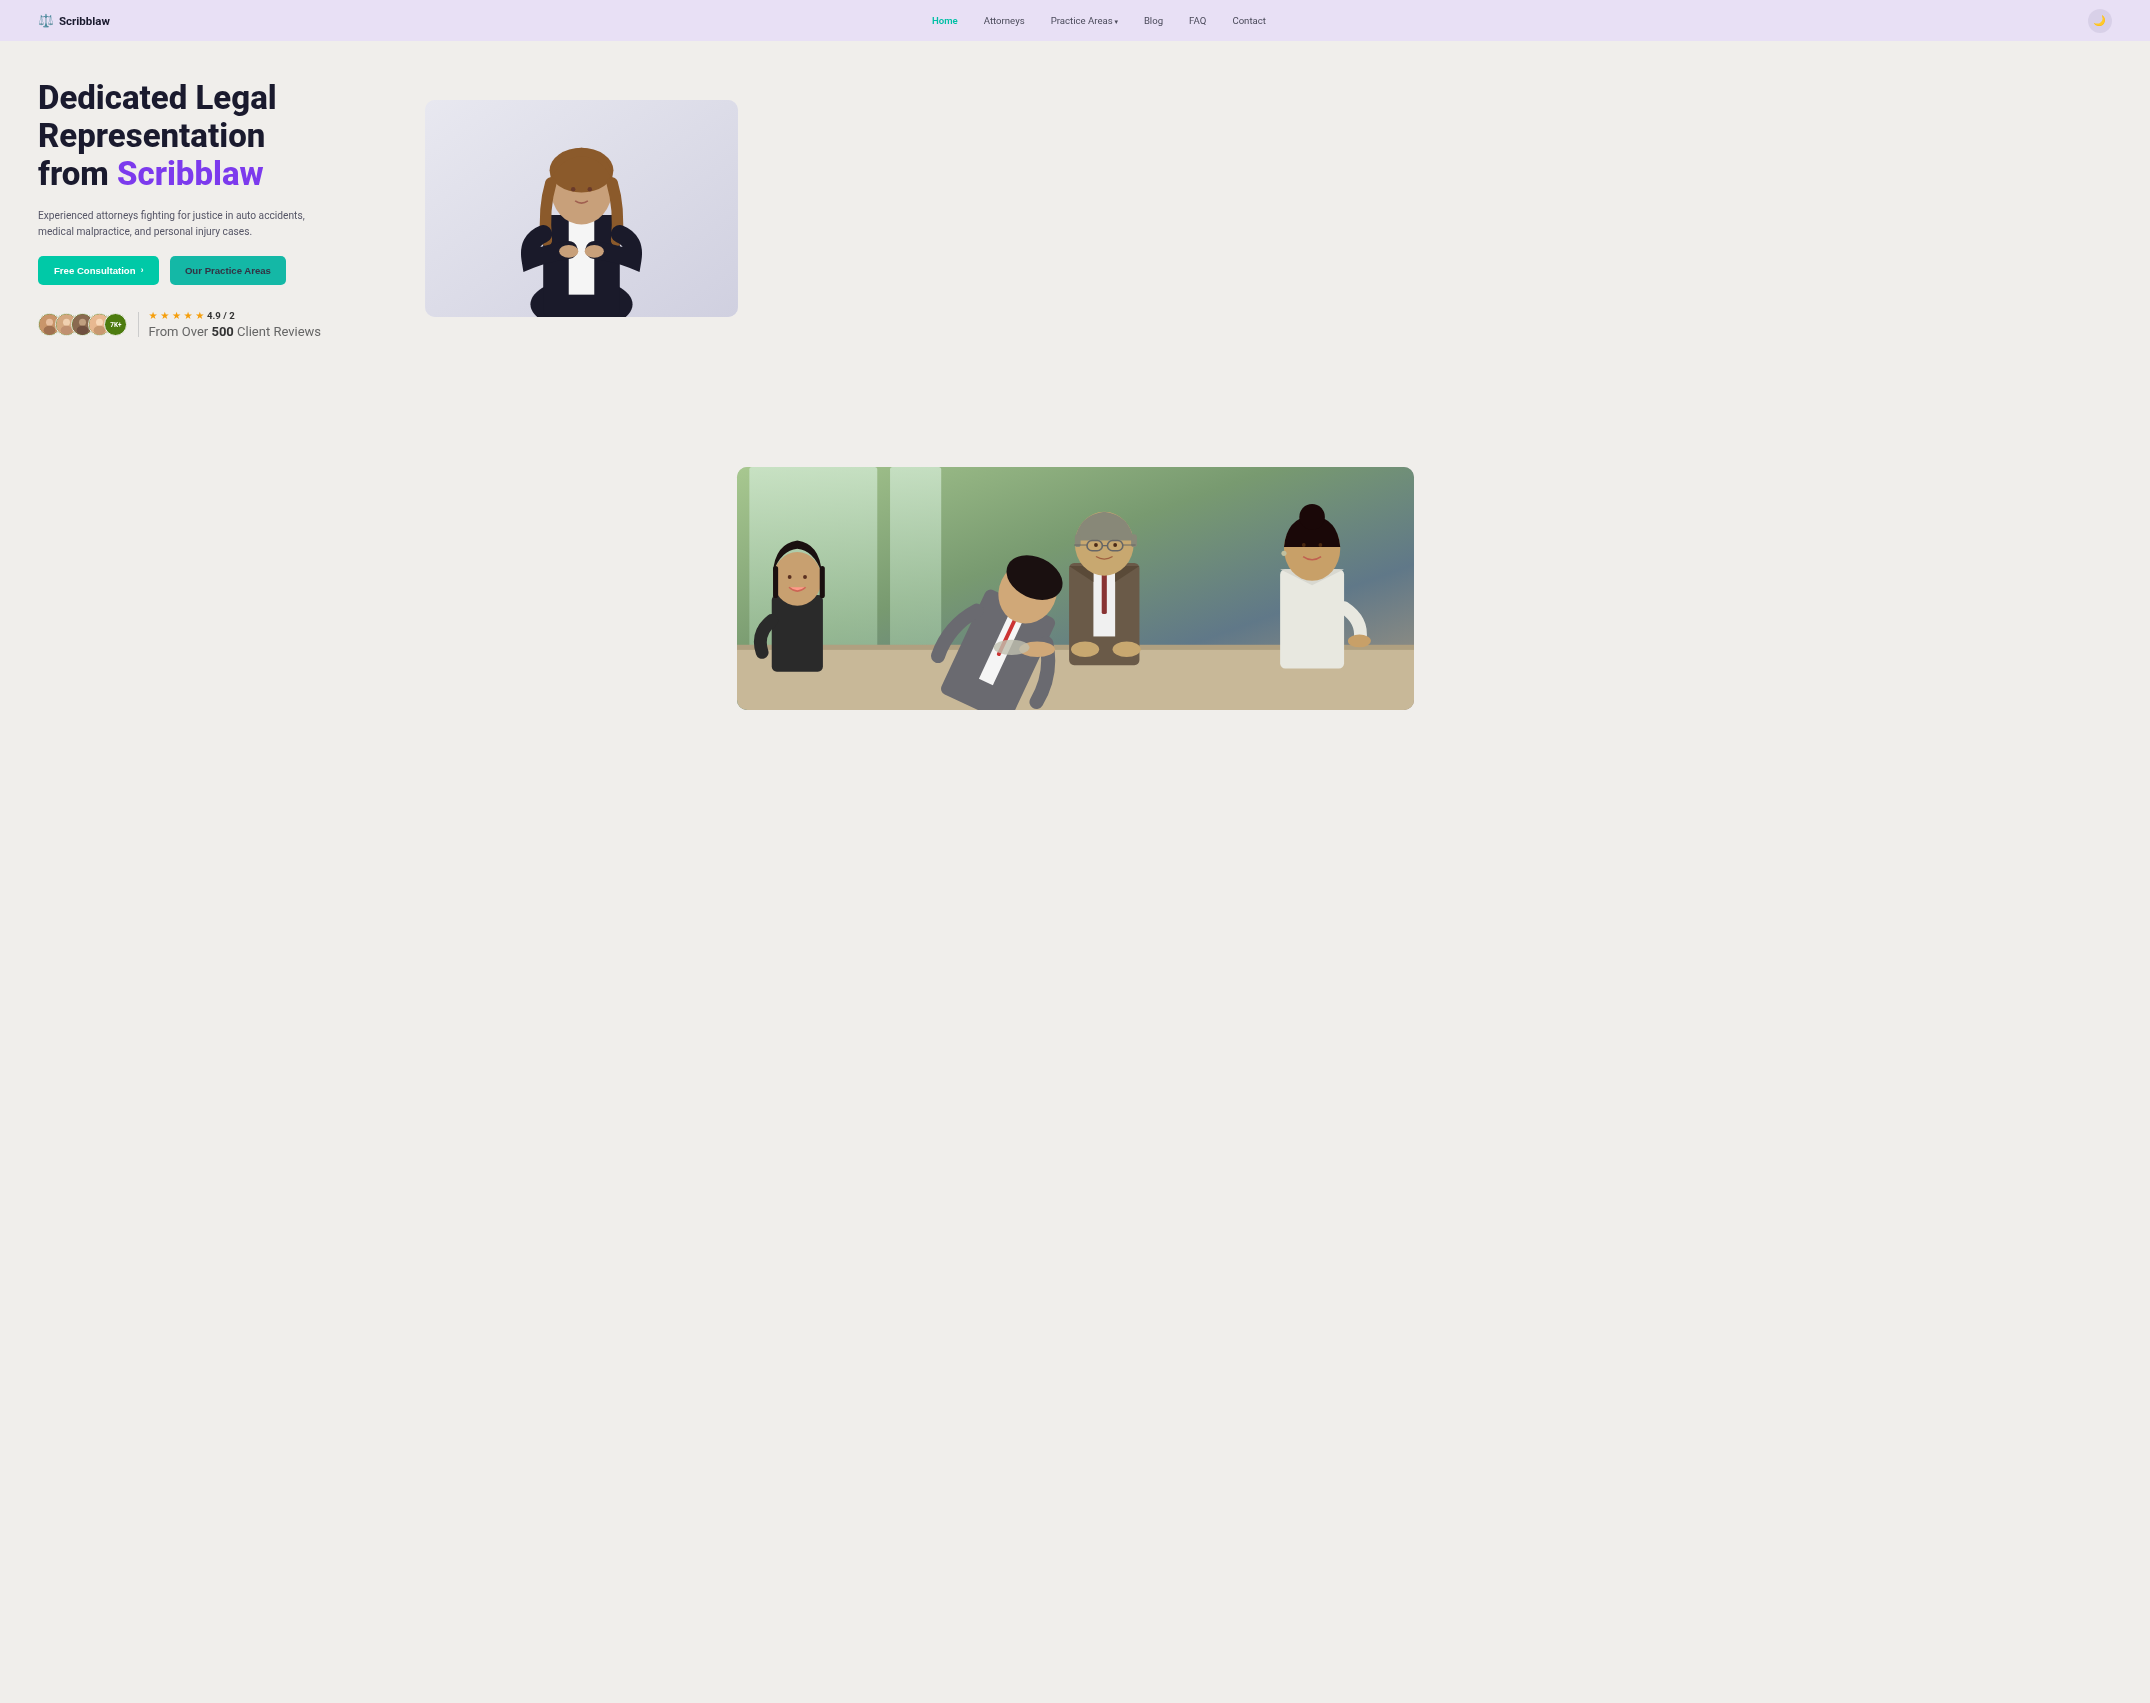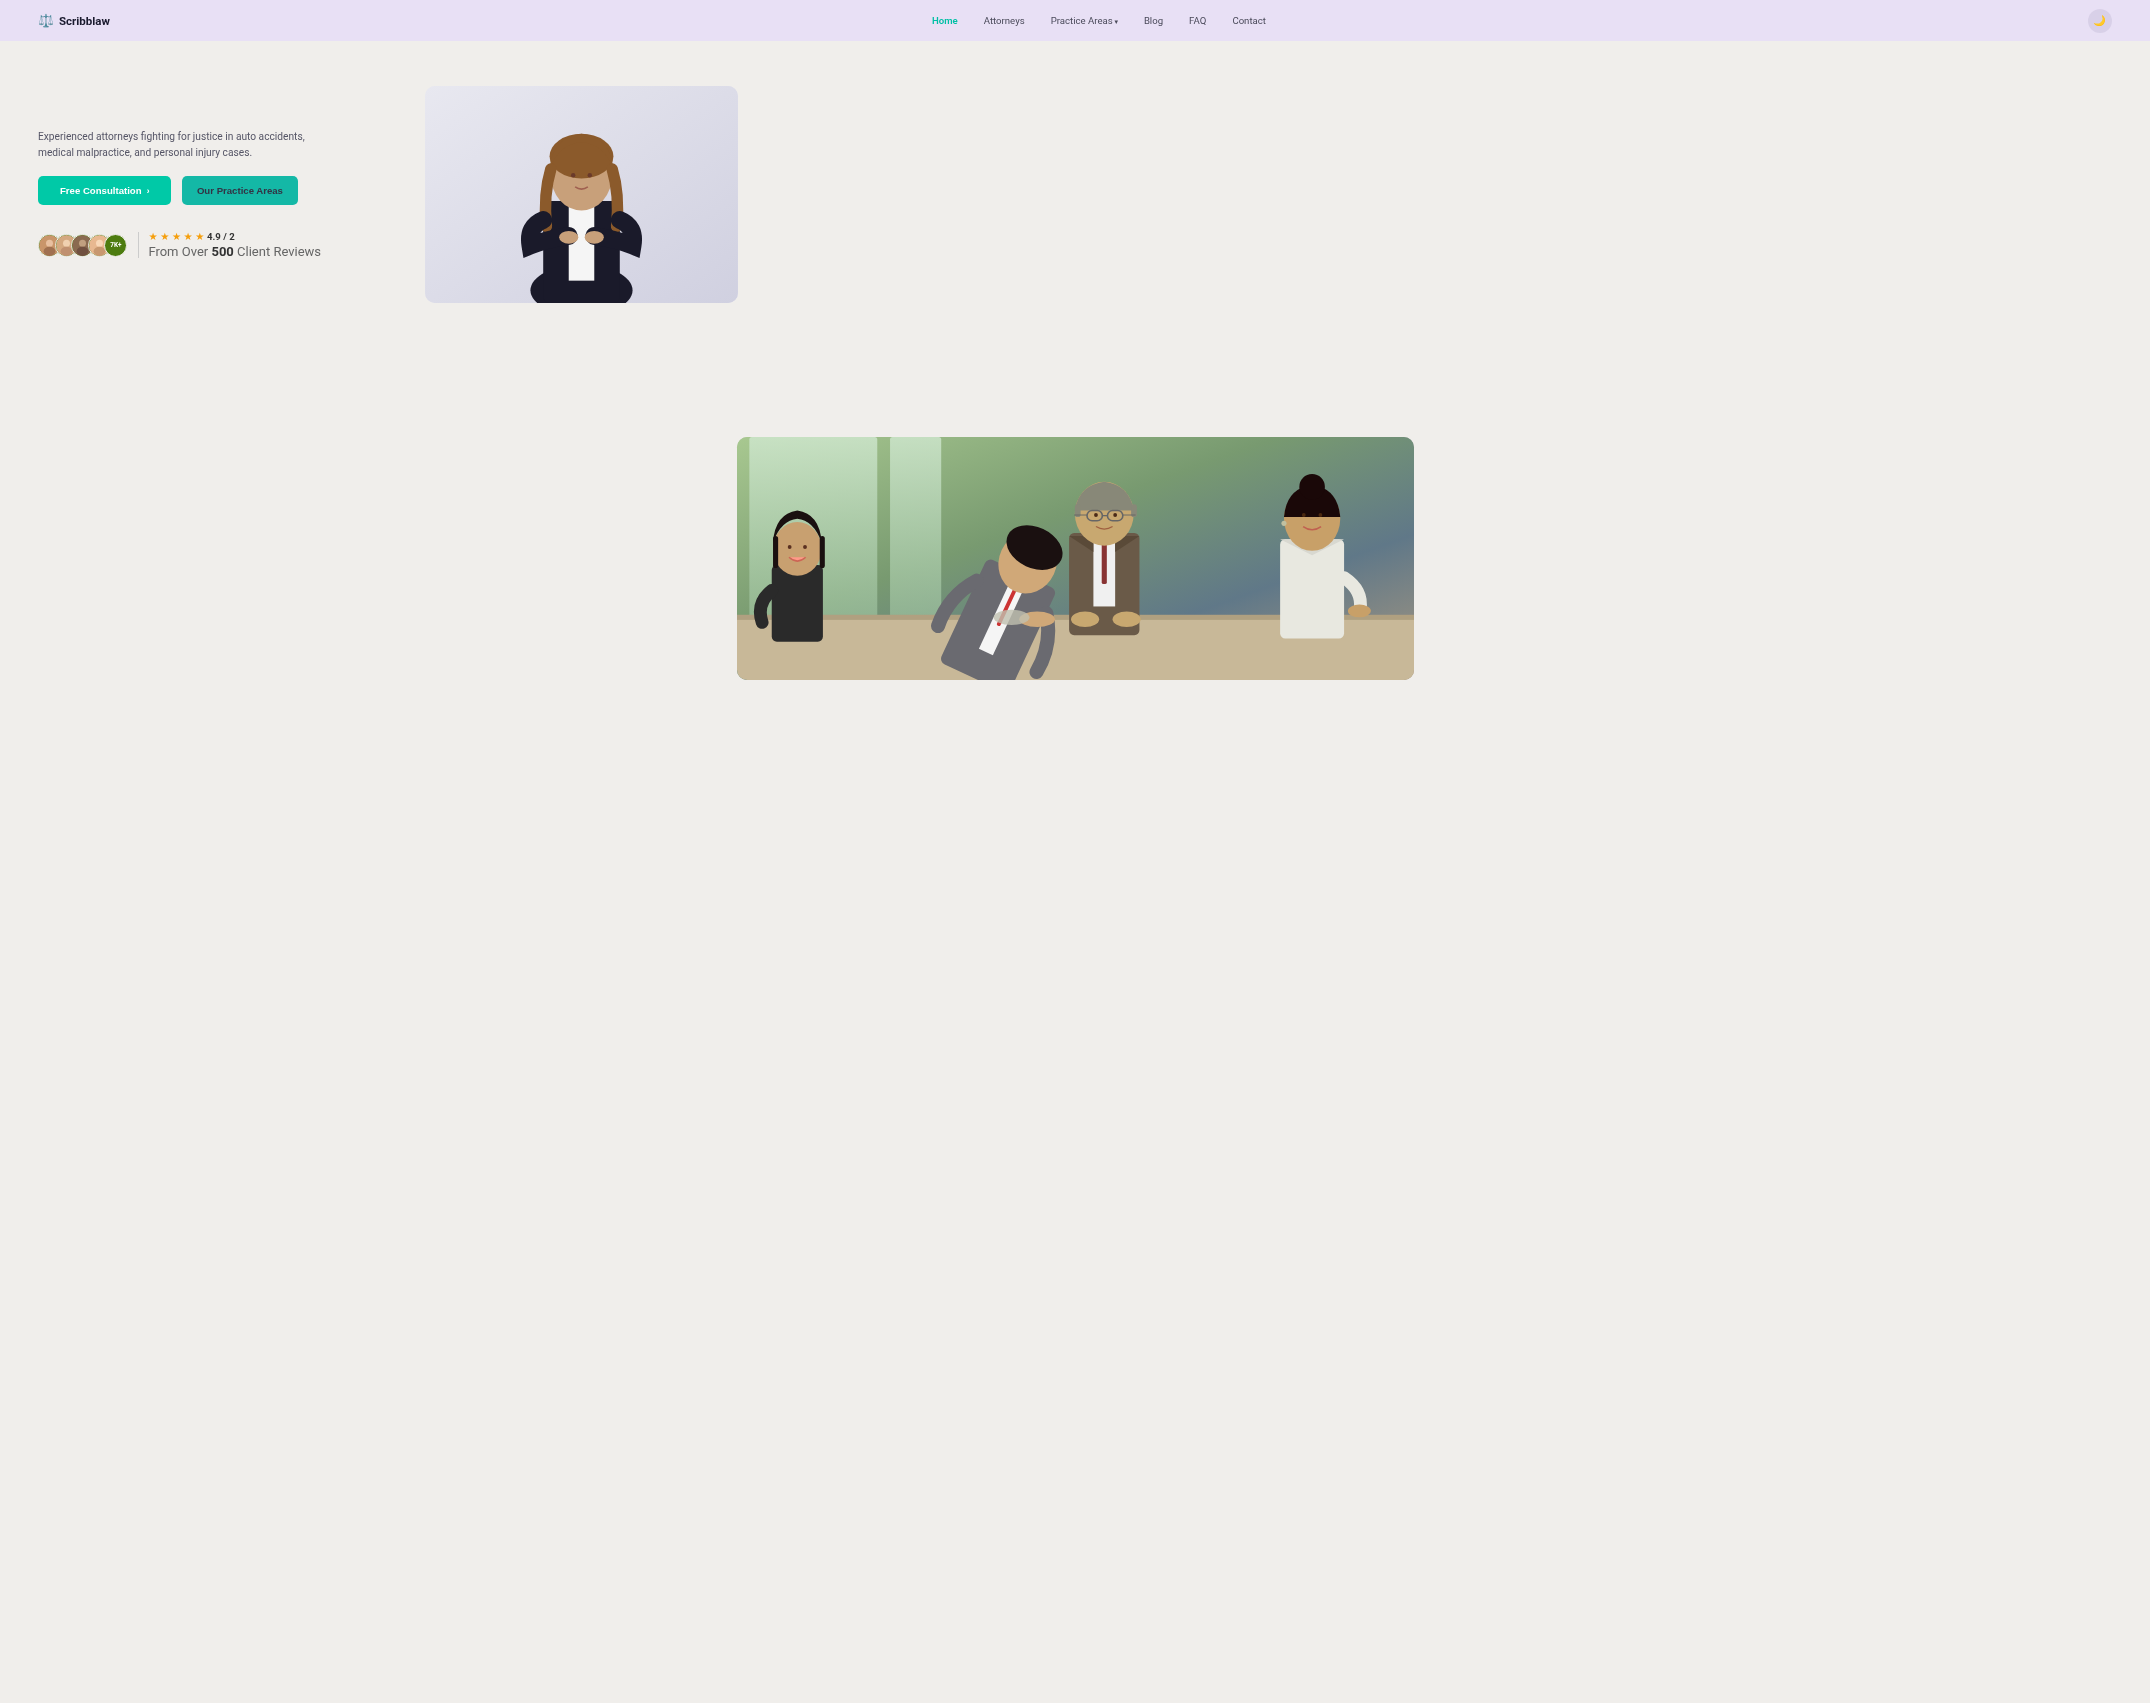--- a/index.html
+++ b/index.html
@@ -104,21 +104,21 @@
     .hero-buttons {
       display: flex;
       gap: 10.2px;
       margin-bottom: 25.5px;
     }
     .btn-primary {
       background: #00c9a7;
       color: #fff;
       border: none;
       border-radius: 5.1px;
-      padding: 9px 22px;
+      padding: 9px 16px;
       font-size: 9.6px;
       font-weight: 600;
       cursor: pointer;
       display: flex;
       align-items: center;
       gap: 5.1px;
     }
     .btn-primary .arrow {
       font-size: 8.3px;
     }
@@ -282,20 +282,24 @@
 
   <div class="nav-right">
     <button class="nav-theme-btn">
       <span>🌙</span>
     </button>
   </div>
 </nav>
 
 <section class="hero">
   <div class="hero-left">
+    <h1 class="hero-title">
+      <span>Dedicated Legal<br>Representation<br></span>
+      <span>from </span><span class="hero-title-brand">Scribblaw</span>
+    </h1>
 
     <p class="hero-desc">Experienced attorneys fighting for justice in auto accidents, medical malpractice, and personal injury cases.</p>
 
     <div class="hero-buttons">
       <button class="btn-primary">
         <span>Free Consultation</span>
         <span class="arrow">›</span>
       </button>
       <button class="btn-secondary">
         <span>Our Practice Areas</span>

